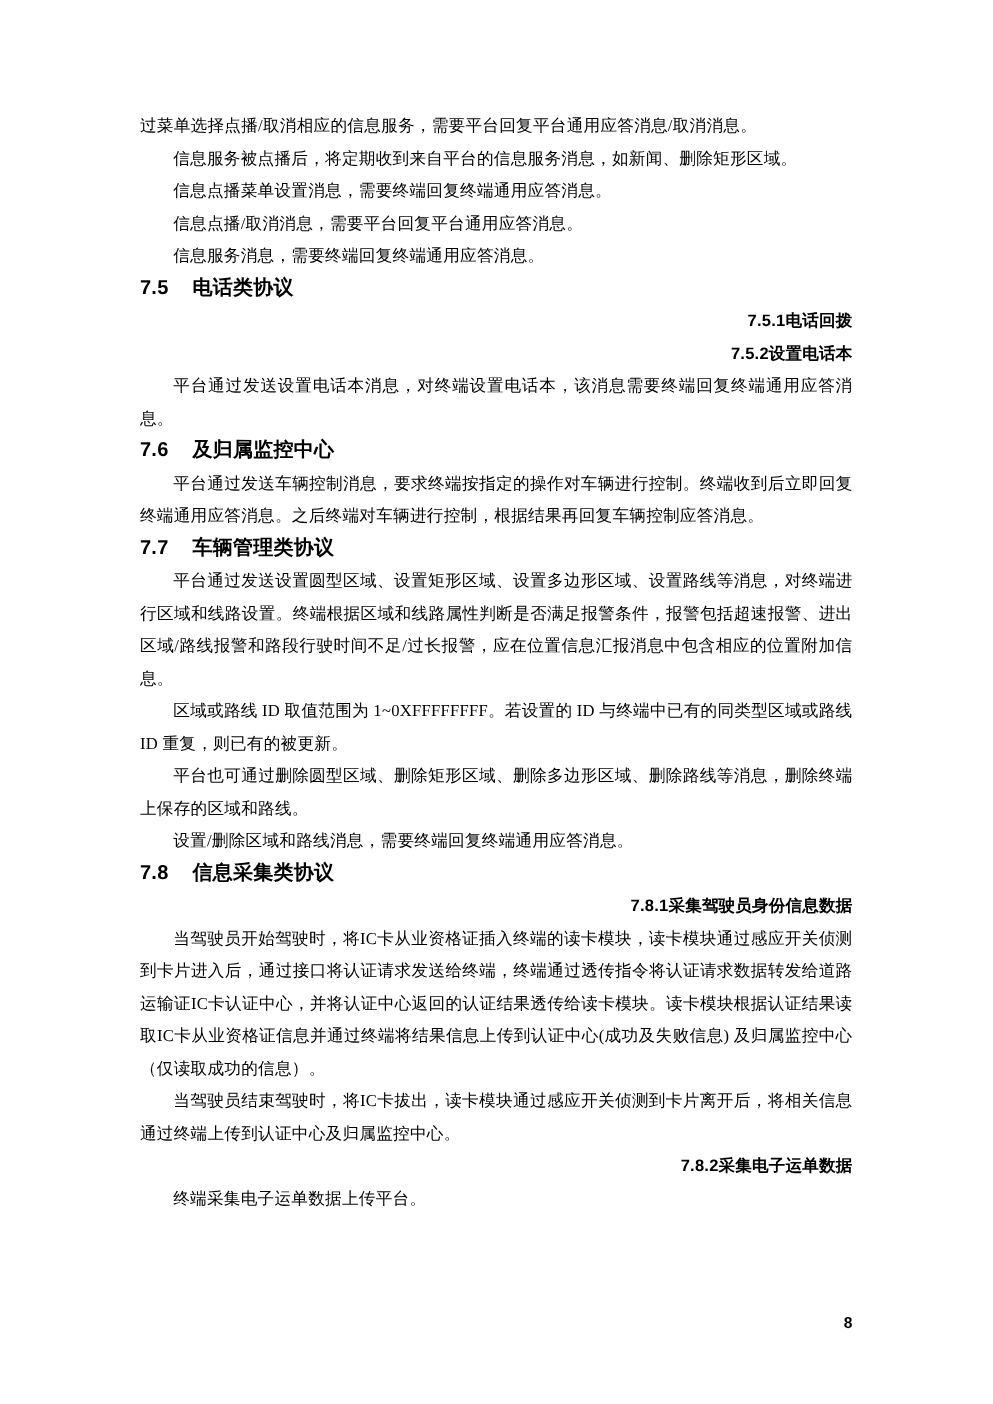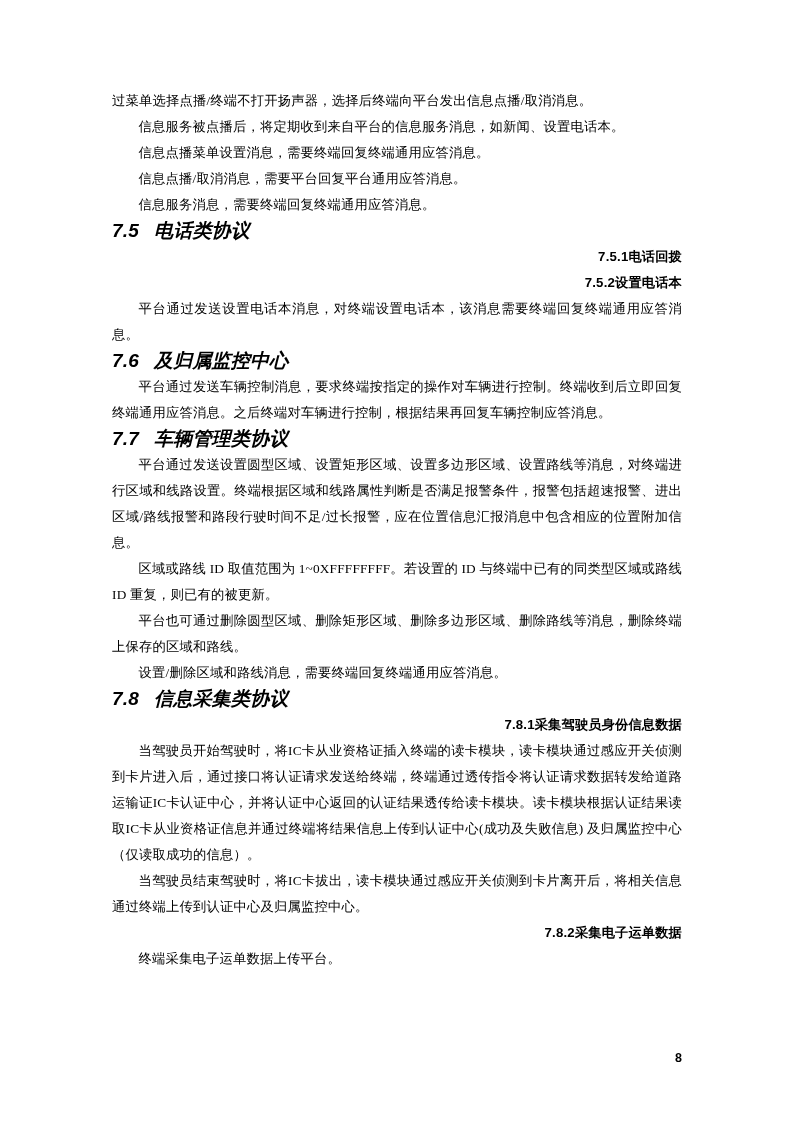--- a/index.html
+++ b/index.html
@@ -39,23 +39,22 @@
     text-indent: 0;
   }
   
   h2.h2, h3.h3 {
     font-family: "Liberation Sans", "DejaVu Sans", sans-serif;
     font-weight: bold;
     margin: 0;
     letter-spacing: 0.2px;
   }
   h2.h2 {
-    font-size: 19px;
+    font-size: 16px;
     line-height: 26px;
-    font-style: italic;
   }
   h3.h3 {
     font-size: 13.2px;
     line-height: 26px;
     text-align: right;
   }
   .num {
     display: inline-block;
     min-width: 42px;
   }
@@ -77,22 +76,22 @@
     font-weight: bold;
     color: #000;
   }
 </style>
 </head>
 <body>
 
 <div class="page">
   <div class="content">
 
-    <p class="body noindent">过菜单选择点播/终端不打开扬声器，选择后终端向平台发出信息点播/取消消息。</p>
-    <p class="body">信息服务被点播后，将定期收到来自平台的信息服务消息，如新闻、设置电话本。</p>
+    <p class="body noindent">过菜单选择点播/取消相应的信息服务，需要平台回复平台通用应答消息/取消消息。</p>
+    <p class="body">信息服务被点播后，将定期收到来自平台的信息服务消息，如新闻、删除矩形区域。</p>
     <p class="body">信息点播菜单设置消息，需要终端回复终端通用应答消息。</p>
     <p class="body">信息点播/取消消息，需要平台回复平台通用应答消息。</p>
     <p class="body">信息服务消息，需要终端回复终端通用应答消息。</p>
 
     <h2 class="h2 gap-before-h2 gap-after-h2">
       <span class="num">7.5</span><span>电话类协议</span>
     </h2>
 
     <h3 class="h3 gap-before-h3 gap-after-h3">
       <span class="num3">7.5.1</span><span>电话回拨</span>

